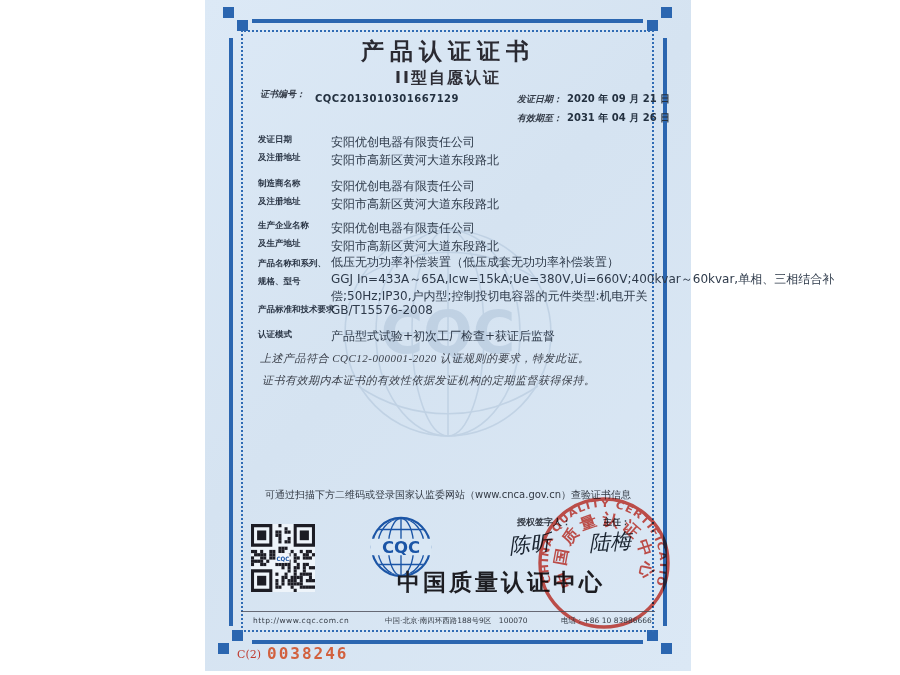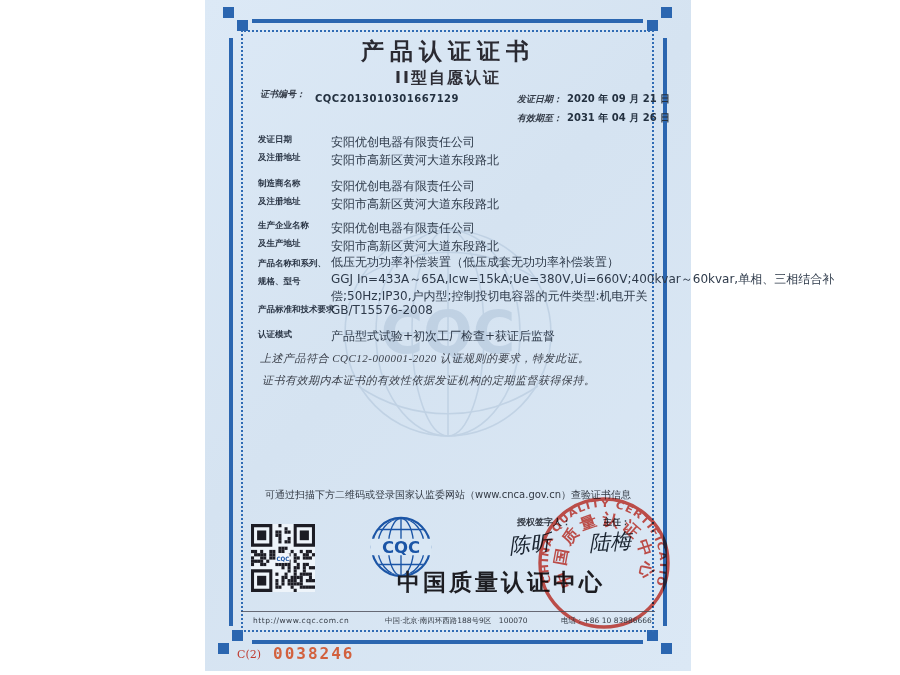--- a/index.html
+++ b/index.html
@@ -301,16 +301,16 @@
         <textPath href="#stampArcCn" startOffset="0" textLength="160" lengthAdjust="spacingAndGlyphs">中国质量认证中心</textPath>
       </text>
     </svg>
 
     <div class="divider"></div>
     <span class="abs footer" style="left:48px;top:616px;letter-spacing:.5px;">http://www.cqc.com.cn</span>
     <span class="abs footer" style="left:180px;top:616px;">中国·北京·南四环西路188号9区　100070</span>
     <span class="abs footer" style="left:356px;top:616px;">电话：+86 10 83886666</span>
 
     <span class="abs serial-prefix" style="left:32px;top:648px;">C(2)</span>
-    <span class="abs serial-num" style="left:68px;top:644px;">0038246</span>
+    <span class="abs serial-num" style="left:62px;top:644px;">0038246</span>
 
   </div>
 </div>
 
 </body></html>

